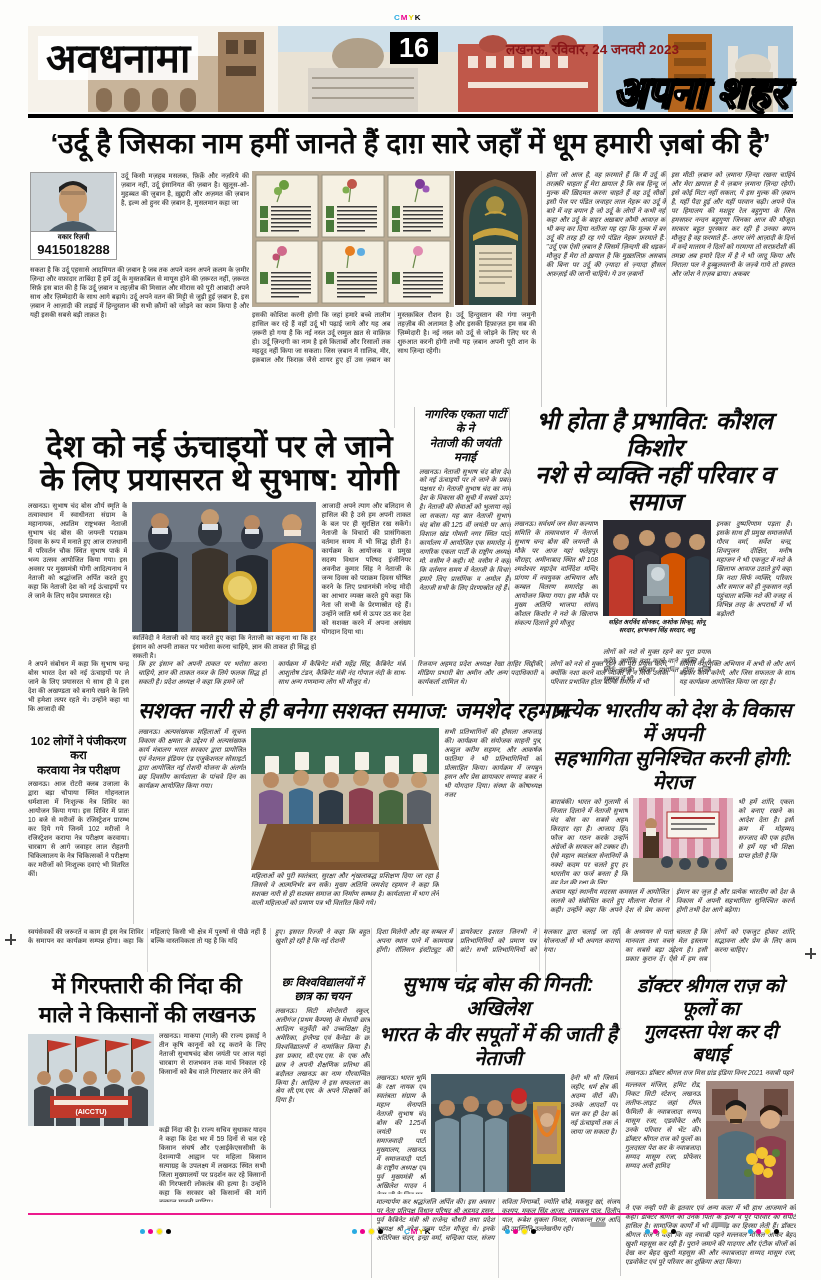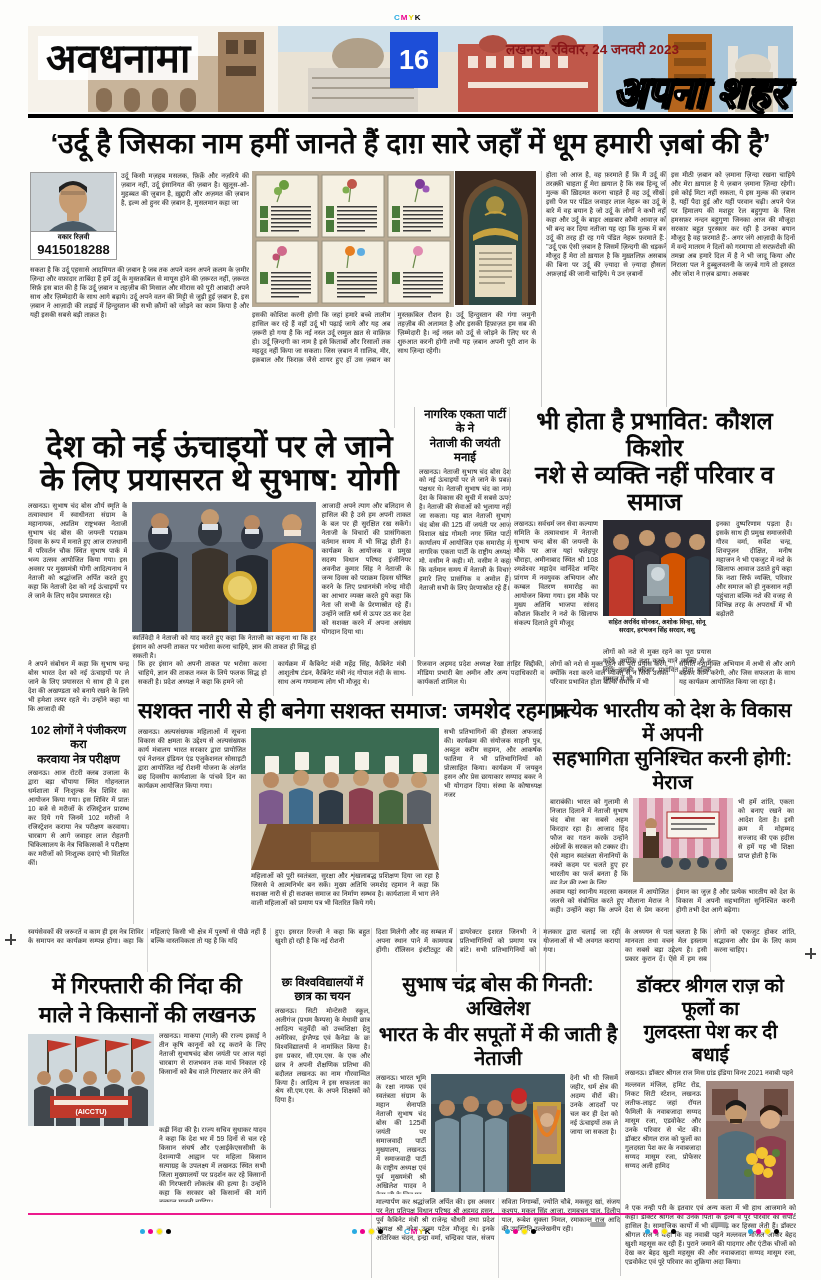--- a/index.html
+++ b/index.html
@@ -4,21 +4,21 @@
 <style>
   html,body{margin:0;padding:0;background:#e8e8e8;}
   #page{position:relative;width:821px;height:1280px;background:#fdfdfb;margin:0 auto;
         font-family:"Liberation Sans","DejaVu Sans",sans-serif;overflow:hidden;}
   .abs{position:absolute;}
   .txt{font-size:6.8px;line-height:1.32;text-align:justify;color:#1c1c1c;overflow:hidden;}
   .clip{overflow:hidden;}
   .hl{font-weight:bold;color:#0b0b0b;text-align:center;}
   .hl-sm{font-weight:bold;color:#0b0b0b;text-align:center;font-size:11.5px;line-height:1.25;}
   .cap{font-size:6.4px;font-weight:bold;color:#111;text-align:center;line-height:1.25;}
-  .vr-l{border-left:1px solid #c9c9c9;padding-left:4px;}
+  .vr-l{border-left:1px solid #c9c9c9;padding-left:4px;font-style:italic;}
   .cols2{column-count:2;column-gap:7px;column-rule:1px solid #d5d5d5;}
   .cols3{column-count:3;column-gap:7px;column-rule:1px solid #d5d5d5;}
   .photo{background:#ddd;overflow:hidden;}
   .photo svg{display:block;}
   .cmyk-letter{font-size:8px;font-weight:bold;letter-spacing:1px;}
   .dotrow .dot{display:inline-block;width:5px;height:5px;border-radius:50%;margin-right:3px;vertical-align:middle;}
   .dash{display:inline-block;width:16px;height:5px;background:#a9a9a9;border-radius:2px;}
   .regmark{width:11px;height:11px;}
   .regmark:before,.regmark:after{content:"";position:absolute;background:#444;}
   .regmark:before{left:5px;top:0;width:1.6px;height:11px;}
@@ -70,21 +70,21 @@
         <rect x="646" y="16" width="32" height="8" fill="#8c4e14"></rect>
         <rect x="646" y="32" width="32" height="8" fill="#8c4e14"></rect>
         <rect x="646" y="48" width="32" height="8" fill="#8c4e14"></rect>
         <rect x="700" y="20" width="10" height="66" fill="#e9e4da"></rect>
         <rect x="740" y="20" width="10" height="66" fill="#e9e4da"></rect>
         <ellipse cx="725" cy="40" rx="18" ry="12" fill="#ddd5c5"></ellipse>
         <rect x="707" y="46" width="38" height="40" fill="#cfc5b0"></rect>
       </svg>
     </div>
     <div class="abs" style="left:10px;top:10px;background:rgba(255,255,255,0.88);padding:0 8px;font-size:40px;font-weight:bold;color:#0a0a0a;line-height:1.1;">अवधनामा</div>
-    <div class="abs" style="left:362px;top:6px;width:48px;height:56px;background:#1d4ed8;color:#fff;font-size:27px;font-weight:bold;display:flex;align-items:center;justify-content:center;">16</div>
+    <div class="abs" style="left:362px;top:6px;width:48px;height:32px;background:#000000;color:#fff;font-size:27px;font-weight:bold;display:flex;align-items:center;justify-content:center;">16</div>
     <div class="abs" style="left:478px;top:14px;font-size:13.5px;font-weight:bold;color:#8a1518;white-space:nowrap;">लखनऊ, रविवार, 24 जनवरी 2023</div>
     <div class="abs" style="right:6px;bottom:-2px;font-size:43px;font-weight:bold;font-style:italic;color:#fff;-webkit-text-stroke:2px #000;text-shadow:2px 2px 0 #000,-1px -1px 0 #000;white-space:nowrap;line-height:1;">अपना शहर</div>
   </div>
   <div class="abs black-rule" style="left:28px;top:114px;width:765px;height:4px;"></div>
 
   <div class="abs hl" style="left:28px;top:121px;width:765px;height:46px;font-size:28px;line-height:46px;white-space:nowrap;">‘उर्दू है जिसका नाम हमीं जानते हैं दाग़ सारे जहाँ में धूम हमारी ज़बां की है’</div>
 
   <div class="abs" style="left:30px;top:172px;width:85px;border:1px solid #9a9a9a;background:#fff;">
     <div class="photo" style="width:83px;height:58px;">
       <svg width="83" height="58" viewBox="0 0 83 58">
@@ -295,21 +295,21 @@
         </div>
         <div class="cap clip" style="height:28px;margin-top:2px;">सहित अरविंद सोनकर, अशोक सिन्हा, सोनू सरदार, हरभजन सिंह सरदार, वसु</div>
         <div class="txt clip" style="height:58px;margin-top:2px;">लोगों को नशे से मुक्त रहने का पूरा प्रयास करेंगे, क्योंकि नशा करने वाले व्यक्ति से न सिर्फ उसका परिवार प्रभावित होता बल्कि समाज में भी</div>
       </div>
       <div class="txt clip" style="width:76px;height:192px;">इनका दुष्परिणाम पड़ता है। इसके साथ ही प्रमुख समाजसेवी गौरव वर्मा, सर्वेश चन्द्र, शिवपूजन दीक्षित, मनीष महाजन ने भी एकजुट में नशे के खिलाफ आवाज उठाते हुये कहा कि नशा सिर्फ व्यक्ति, परिवार और समाज को ही नुकसान नहीं पहुंचाता बल्कि नशे की वजह से विभिन्न तरह के अपराधों में भी बढ़ोतरी</div>
     </div>
   </div>
 
   <div class="abs" style="left:28px;top:660px;width:101px;height:266px;">
     <div class="txt clip" style="height:56px;">ने अपने संबोधन में कहा कि सुभाष चन्द्र बोस भारत देश को नई ऊंचाइयों पर ले जाने के लिए प्रयासरत थे साथ ही वे इस देश की अखण्डता को बनाये रखने के लिये भी हमेशा तत्पर रहते थे। उन्होंने कहा था कि आजादी की</div>
-    <div class="hl-sm" style="margin-top:7px;">102 लोगों ने पंजीकरण करा</div>
+    <div class="hl-sm" style="margin-top:18px;">102 लोगों ने पंजीकरण करा</div>
     <div class="hl-sm">करवाया नेत्र परीक्षण</div>
     <div class="txt clip" style="height:168px;margin-top:3px;">लखनऊ। आज रोटरी क्लब उजाला के द्वारा बड़ा चौपाया स्थित गोहनलाल धर्मशाला में निःशुल्क नेत्र शिविर का आयोजन किया गया। इस शिविर में प्रातः 10 बजे से मरीजों के रजिस्ट्रेशन प्रारम्भ कर दिये गये जिनमें 102 मरीजों ने रजिस्ट्रेशन कराया नेत्र परीक्षण करवाया। चारबाग से आगे जवाहर लाल रोहतगी चिकित्सालय के नेत्र चिकित्सकों ने परीक्षण कर मरीजों को निःशुल्क दवाएं भी वितरित कीं।</div>
   </div>
 
   <div class="abs vr-l" style="left:133px;top:660px;width:406px;">
     <div style="display:flex;gap:6px;height:36px;">
       <div class="txt clip" style="width:130px;">कि हर इंसान को अपनी ताकत पर भरोसा करना चाहिये, ज्ञान की ताकत नब्ज के लिये फलक सिद्ध हो सकती है। प्रदेश अध्यक्ष ने कहा कि हमने जो</div>
       <div class="txt clip vr-l" style="width:130px;">कार्यक्रम में कैबिनेट मंत्री महेंद्र सिंह, कैबिनेट मंत्री आशुतोष टंडन, कैबिनेट मंत्री नंद गोपाल नंदी के साथ-साथ अन्य गणमान्य लोग भी मौजूद थे।</div>
       <div class="txt clip vr-l" style="width:128px;">रिजवान अहमद प्रदेश अध्यक्ष रेखा ताहिर सिद्दीकी, मीडिया प्रभारी बेग़ अमीन और अन्य पदाधिकारी व कार्यकर्ता शामिल थे।</div>
     </div>

